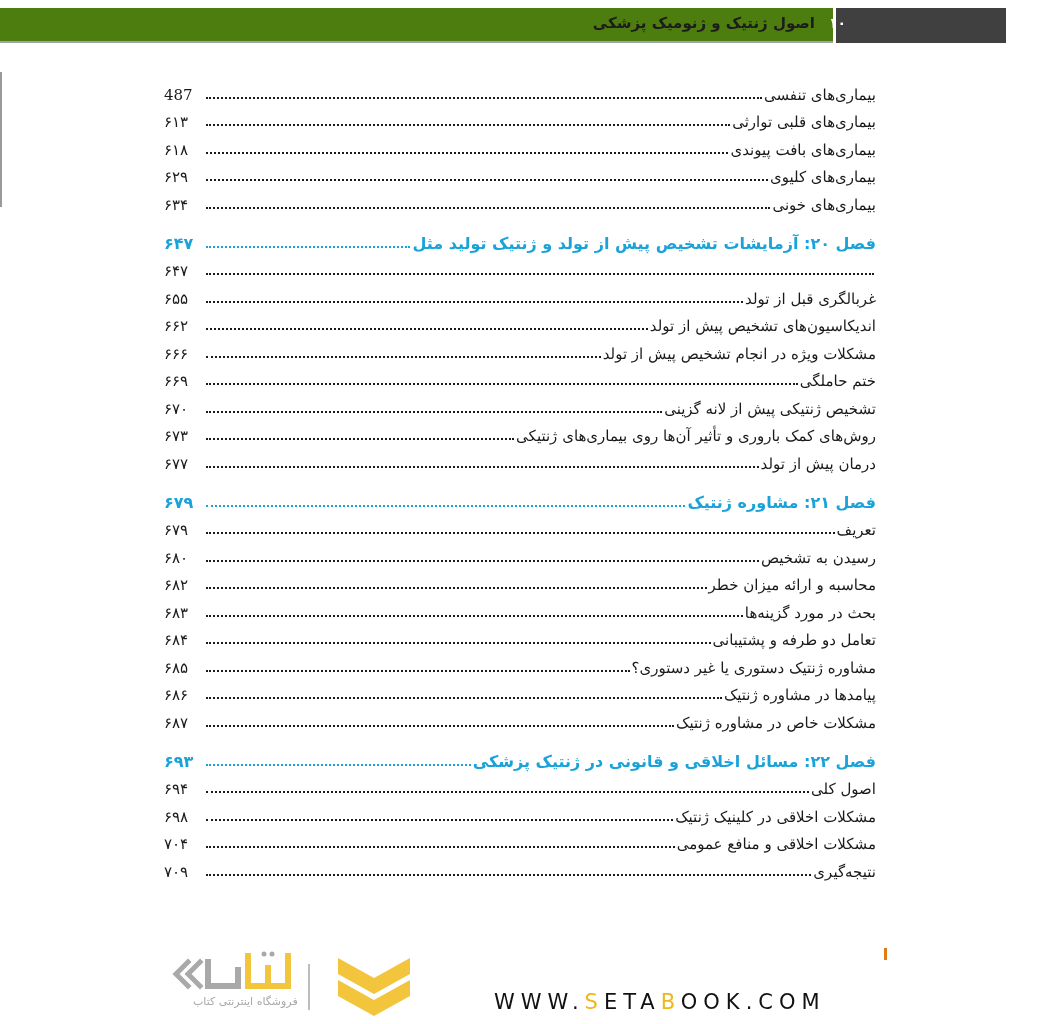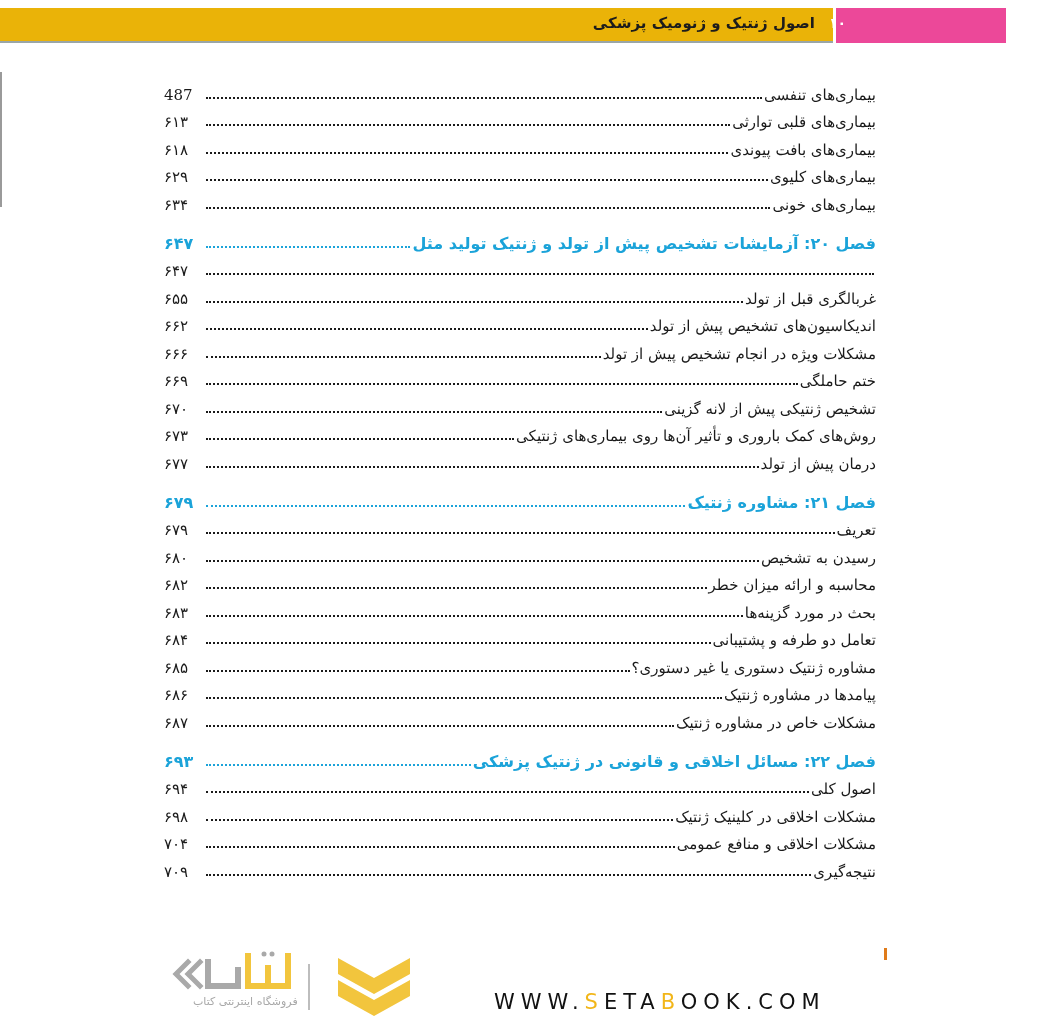--- a/index.html
+++ b/index.html
@@ -23,41 +23,41 @@
       height: 35px;
       display: flex;
       flex-direction: row;
     }
     .header-title-box {
       position: absolute;
       left: 0;
       top: 0;
       width: 833px;
       height: 33px;
-      background: #eab308;
+      background: #4d7c0f;
       border-bottom: 2px solid #9aa6a7;
       box-sizing: content-box;
     }
     .header-title {
       position: absolute;
       right: 18px;
       top: 6px;
       font-family: "DejaVu Sans", sans-serif;
       font-weight: bold;
       font-size: 15px;
       color: #1c1c1c;
       direction: rtl;
     }
     .header-page-box {
       position: absolute;
       left: 836px;
       top: 0;
       width: 170px;
       height: 35px;
-      background: #ec4899;
+      background: #404040;
     }
     .header-page-num {
       position: absolute;
       right: 160px;
       top: 7px;
       font-size: 14px;
       font-weight: bold;
       color: #ffffff;
     }
     .left-rule {

